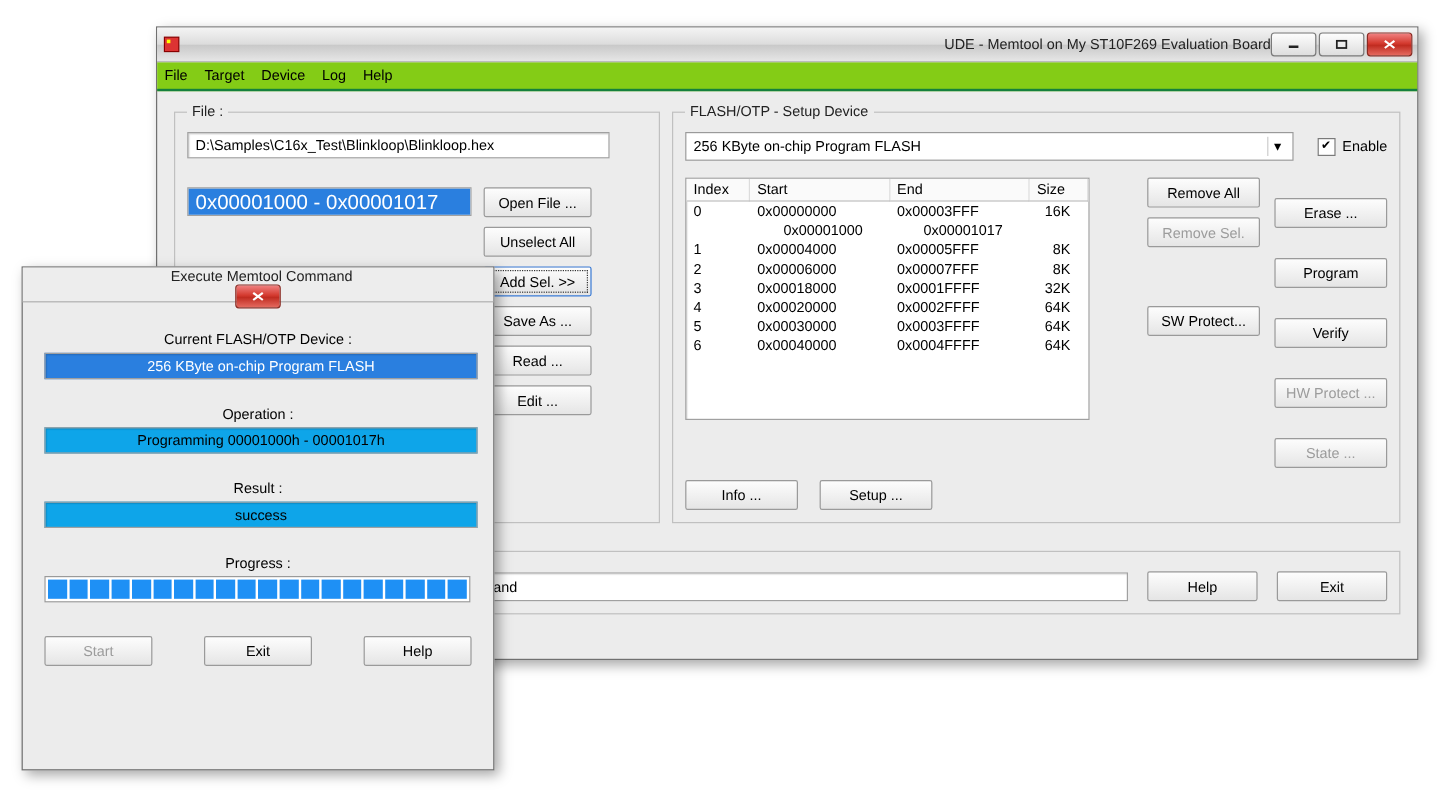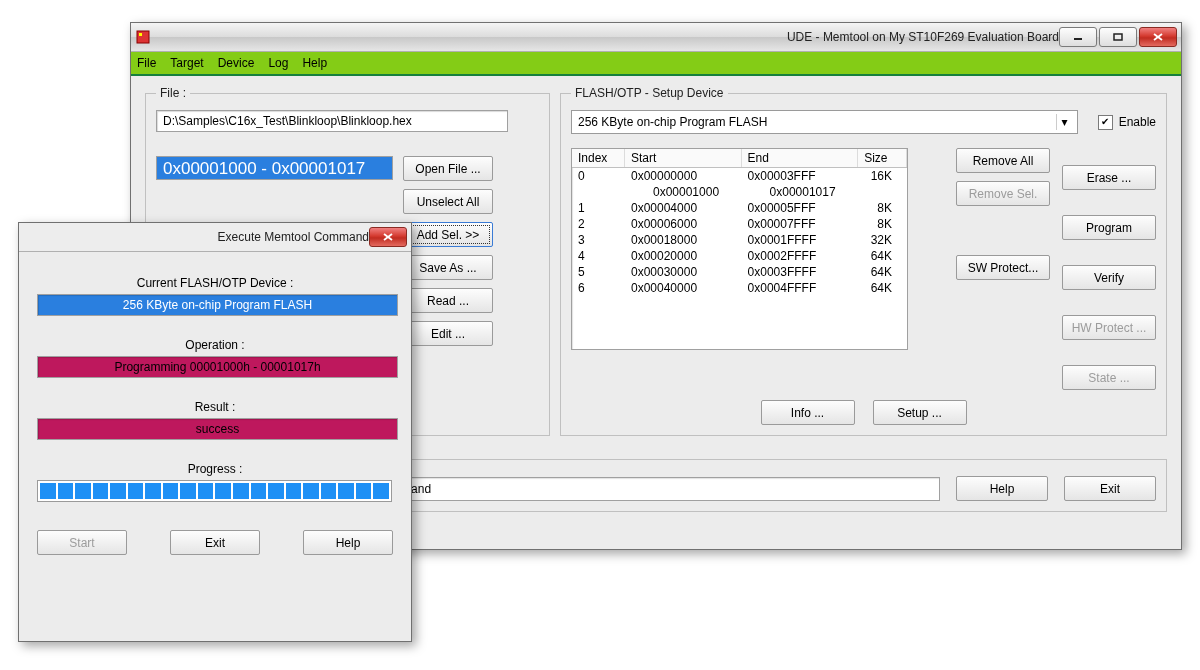--- a/index.html
+++ b/index.html
@@ -172,38 +172,38 @@
     background: #fafafa;
   }
   .sector-table td {
     padding: 1px 6px;
     border-right: 1px solid transparent;
   }
   .sector-table .idx { width: 40px; }
   .sector-table .sub td { color: #000; }
   .flash-btns-left .btn { min-width: 94px; margin-left: 36px; }
   .flash-btns-right .btn { min-width: 94px; margin-top: 17px; }
-  .flash-bottom-btns { display:flex; justify-content: center; gap: 18px; margin-top: 10px;}
+  .flash-bottom-btns { display:flex; justify-content: flex-start; gap: 18px; margin-top: 10px;}
   .flash-bottom-btns .btn { min-width: 94px; }
 
   
   .tool-row { display: flex; align-items: center; gap: 16px; }
   .tool-row .status {
     flex: 1; background: #fff; border: 1px solid #a0a0a0; height: 22px; line-height: 22px; padding: 0 6px;
     box-shadow: inset 1px 1px 1px rgba(0,0,0,0.12);
   }
   .tool-row .btn { min-width: 92px; }
 
   
   #dlg { left: 18px; top: 222px; width: 392px; height: 418px; z-index: 10;}
-  #dlg .titlebar { background: #EDEDED; }
+  #dlg .titlebar { background: #EDEDED; flex-direction: column; }
   #dlg .client { padding: 14px 18px 14px 18px; text-align: center; }
   .dlg-label { margin: 10px 0 4px 0; }
   .dlg-field {
-    background: #be185d; border: 1px solid #a0a0a0;
+    background: #0ea5e9; border: 1px solid #a0a0a0;
     box-shadow: inset 1px 1px 1px rgba(0,0,0,0.15);
     height: 20px; line-height: 20px; padding: 0 6px;
     width: 347px;
   }
   .dlg-field.sel { background: #2A7FDF; color: #fff; }
   .progress {
     width: 355px; height: 22px;
     border: 1px solid #9a9a9a;
     background: #fff;
     display: flex; gap: 2px; padding: 2px; box-sizing: border-box;

